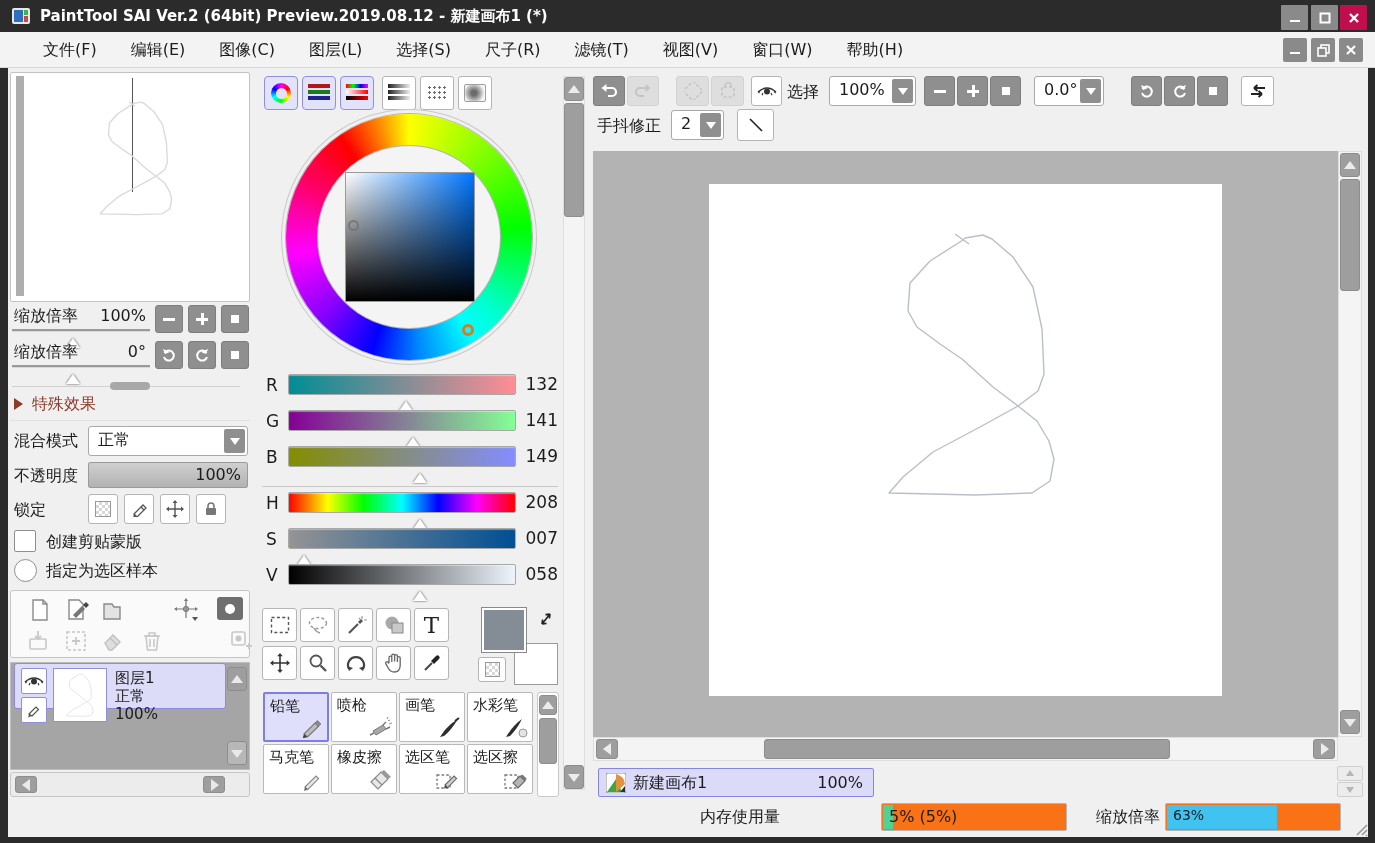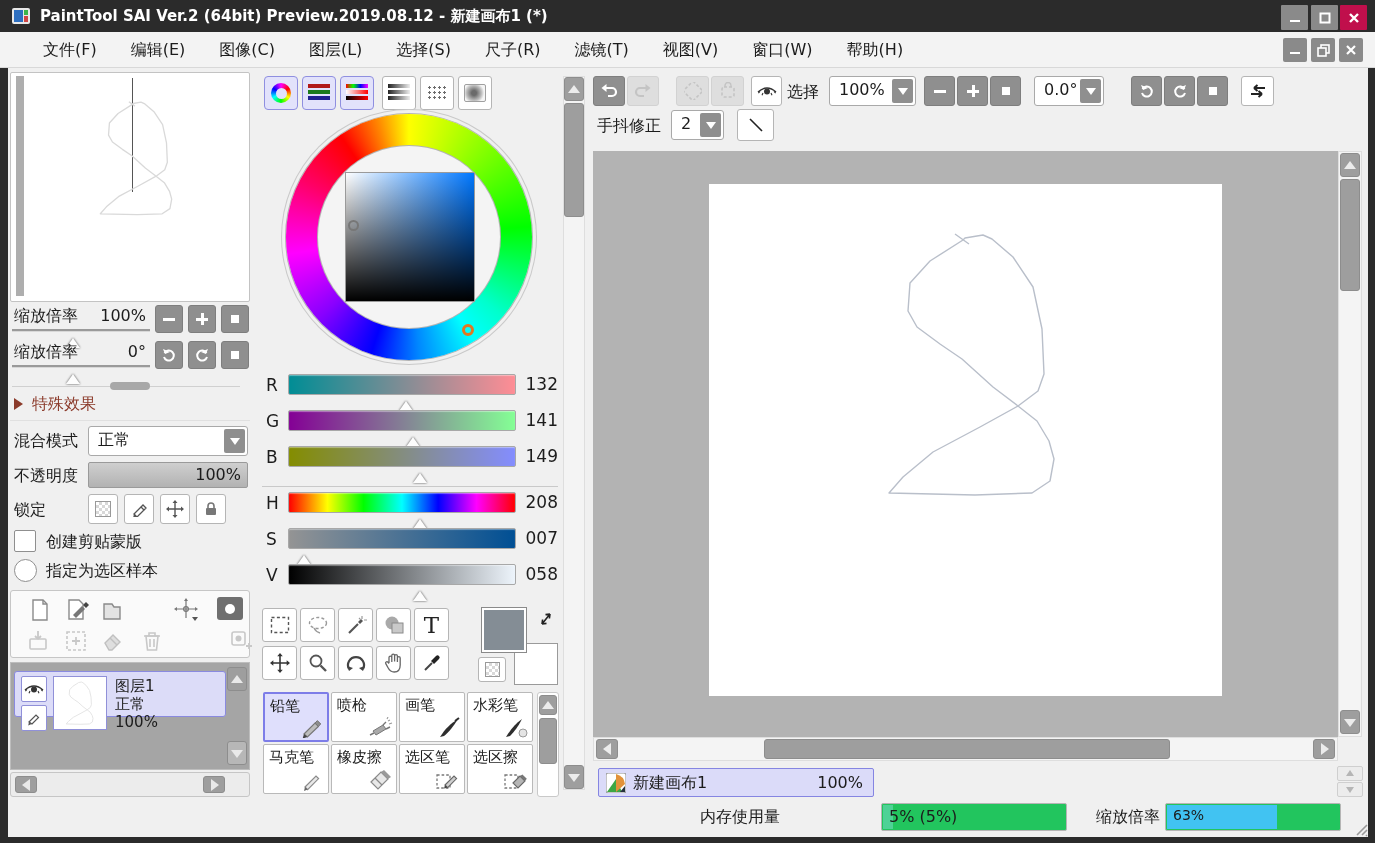--- a/index.html
+++ b/index.html
@@ -47,21 +47,21 @@
   .sval{font-size:17px;width:40px;text-align:right;}
   
   .bcell{width:66px;height:50px;background:#fff;border:1px solid #b9b9b9;box-sizing:border-box;border-radius:2px;}
   .bcell.sel{background:#dfdffc;border:2px solid #7d7de8;}
   .bcell .bname{position:absolute;left:5px;top:3px;font-size:15px;}
   .bcell .bicon{position:absolute;right:3px;bottom:2px;}
   
   .layer-card{background:#dcdcf8;border:1px solid #8a8ae0;border-radius:3px;box-sizing:border-box;}
   .mini-box{background:#fff;border:1px solid #9090d8;border-radius:2px;display:flex;align-items:center;justify-content:center;box-sizing:border-box;}
   .tab{background:#dbdbf9;border:1px solid #8585e2;border-radius:2px;box-sizing:border-box;}
-  .fieldbar{background:#22c55e;border:1px solid #b5b5b5;box-sizing:border-box;}
+  .fieldbar{background:#f97316;border:1px solid #b5b5b5;box-sizing:border-box;}
   .grip{right:6px;bottom:6px;}
 </style>
 </head>
 <body>
 
 <div class="abs titlebar">
   <svg class="abs" style="left:12px;top:8px" width="18" height="16">
     <rect x="0" y="0" width="18" height="16" rx="2" fill="#e8e8e8"></rect>
     <rect x="2" y="2" width="9" height="12" fill="#2e6fc0"></rect>
     <rect x="12" y="2" width="4" height="5" fill="#3cb44a"></rect>
@@ -255,21 +255,21 @@
       <path d="M3 7 h16 M8 7 V4 h6 v3 M9 10v8 M13 10v8" stroke="#c8c8c8" stroke-width="1.6" fill="none"></path>
     </svg>
   <svg class="abs" style="left:218px;top:38px" width="24" height="24" viewBox="0 0 24 24">
       <rect x="3" y="3" width="13" height="13" rx="2" fill="none" stroke="#c8c8c8" stroke-width="1.6"></rect>
       <circle cx="9.5" cy="9.5" r="3" fill="#c8c8c8"></circle>
       <path d="M17 17 h6 M20 14 v6" stroke="#c8c8c8" stroke-width="1.8"></path>
     </svg>
 </div>
 
 <div class="abs" style="left:10px;top:662px;width:240px;height:108px;background:#a5a5a5;border:1px solid #bdbdbd;box-sizing:border-box">
-  <div class="abs layer-card" style="left:3px;top:8px;width:212px;height:46px">
+  <div class="abs layer-card" style="left:3px;top:0;width:212px;height:46px">
     <div class="mini-box abs" style="left:6px;top:4px;width:26px;height:26px">
       <svg width="20" height="14" viewBox="0 0 20 14">
           <path d="M1 8 Q10 0 19 8" fill="none" stroke="#333" stroke-width="1.5"></path>
           <path d="M3 7.4 l-1.6 1.8 M6 9 l-1 2.2 M14 9 l1 2.2 M17 7.4 l1.6 1.8" stroke="#333" stroke-width="1.1"></path>
           <circle cx="10" cy="7.4" r="3" fill="#333"></circle>
         </svg>
     </div>
     <div class="mini-box abs" style="left:6px;top:33px;width:26px;height:26px">
       <svg width="16" height="16" viewBox="0 0 16 16">
           <path d="M3 12 L10 5 l2.5 2.5 L6 14z" fill="#fff" stroke="#555" stroke-width="1.2"></path>

